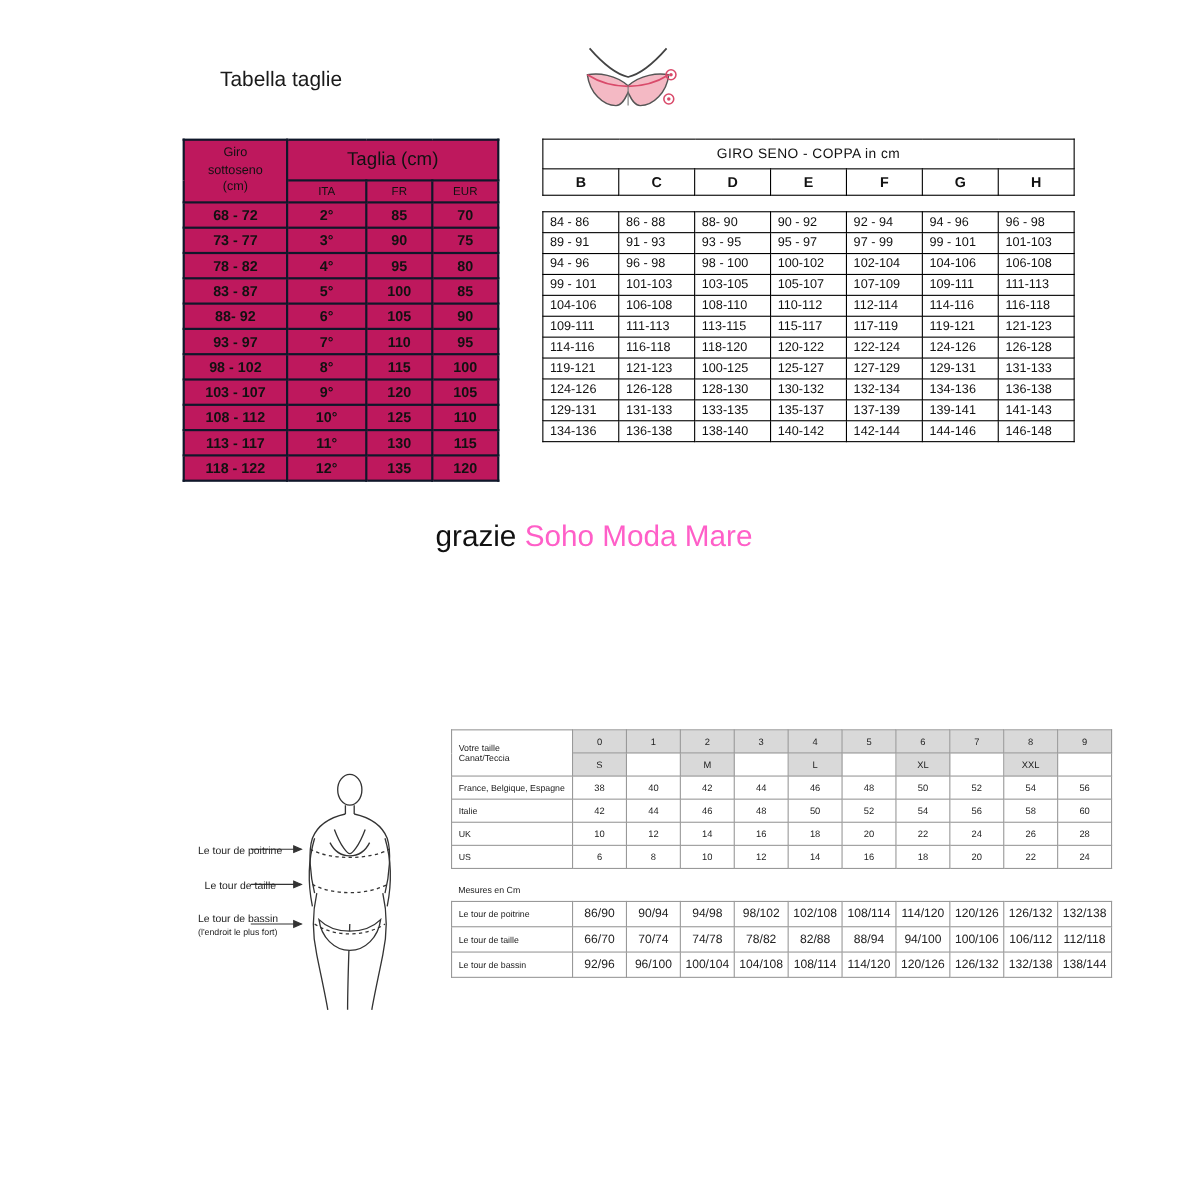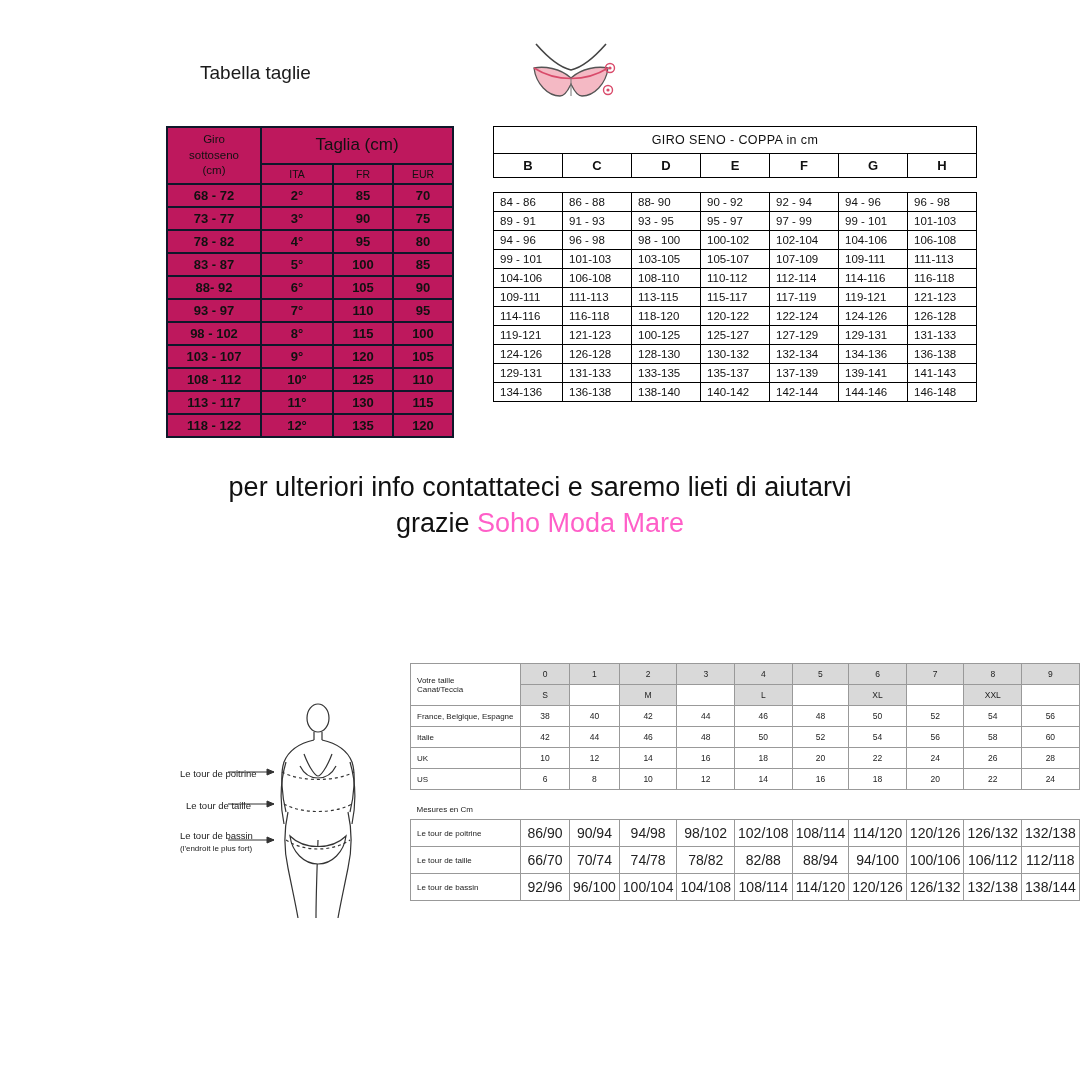--- a/index.html
+++ b/index.html
@@ -177,21 +177,21 @@
     height: 10px;
     padding: 0;
     background: transparent;
   }
   .tbl-fr td.section {
     text-align: left;
     border: none;
     padding-left: 6px;
     font-size: 8px;
   }
-  .tbl-fr td.wide { width: 42px; font-size: 14px; }
+  .tbl-fr td.wide { width: 42px; font-size: 11px; }
 </style>
 </head>
 <body>
 
 <div class="title">Tabella taglie</div>
 
 <div class="bra-icon">
   <svg viewBox="0 0 110 72" width="110" height="72" xmlns="http://www.w3.org/2000/svg">
     <path d="M20 6 C 34 22, 46 30, 55 32 C 64 30, 76 22, 90 6" fill="none" stroke="#444" stroke-width="1.6"></path>
     <path d="M18 30 C 28 28, 44 30, 55 40 C 66 30, 82 28, 92 30 C 90 46, 78 58, 66 58 C 60 58, 57 50, 55 46 C 53 50, 50 58, 44 58 C 32 58, 20 46, 18 30 Z" fill="#f4b9c4" stroke="#555" stroke-width="1.3"></path>
@@ -401,21 +401,20 @@
         <td>138-140</td>
         <td>140-142</td>
         <td>142-144</td>
         <td>144-146</td>
         <td>146-148</td>
       </tr>
     </tbody>
 </table>
 
 <div class="notice">
-  <div>per ulteriori info contattateci e saremo lieti di aiutarvi</div>
   <div>
     <span>grazie </span><span class="brand">Soho Moda Mare</span>
   </div>
 </div>
 
 <div class="figure-wrap">
   <svg viewBox="0 0 260 220" width="260" height="220" xmlns="http://www.w3.org/2000/svg">
     <g fill="none" stroke="#333" stroke-width="1.2">
 
       <ellipse cx="148" cy="18" rx="11" ry="14"></ellipse>

